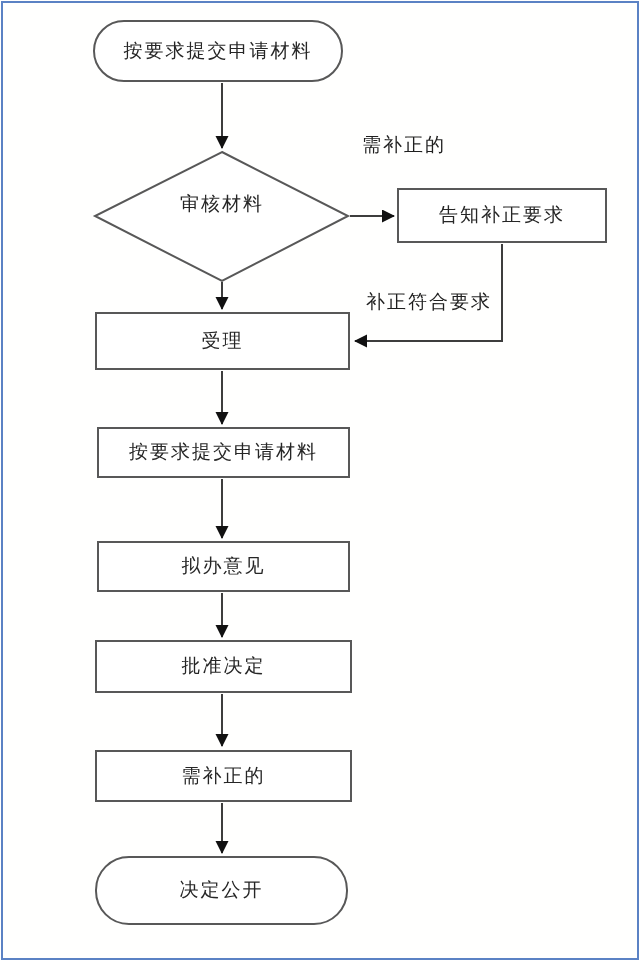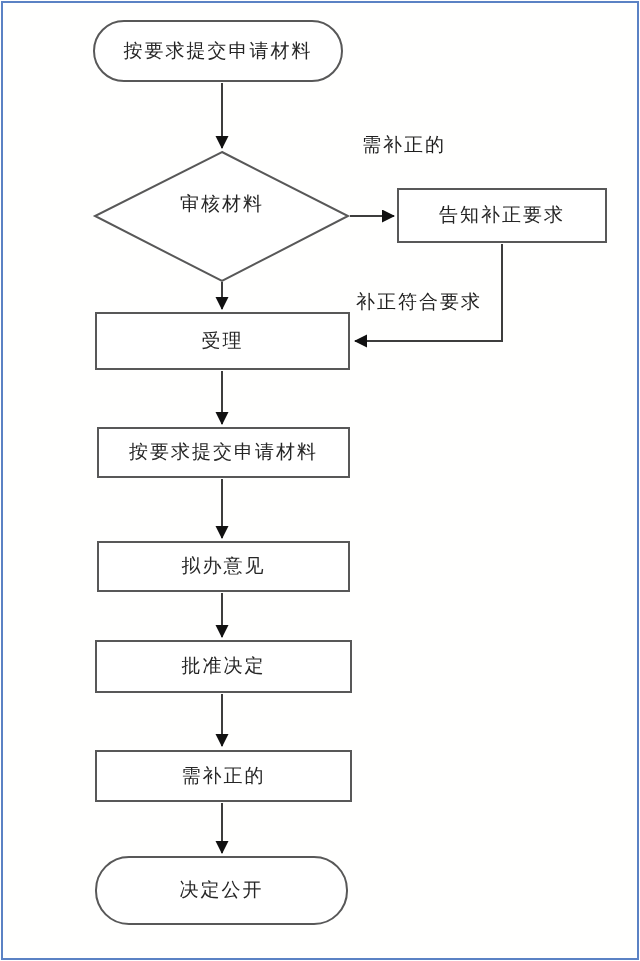--- a/index.html
+++ b/index.html
@@ -129,15 +129,15 @@
     <div class="node" style="left:95px; top:750px; width:257px; height:52px;">
       <span>需补正的</span>
     </div>
 
     <div class="node terminator" style="left:95px; top:856px; width:253px; height:69px;">
       <span>决定公开</span>
     </div>
 
     <div class="edge-label" style="left:362px; top:132px;font-family:Liberation Mono, monospace;">需补正的</div>
 
-    <div class="edge-label" style="left:356px; top:289px;">补正符合要求</div>
+    <div class="edge-label" style="left:366px; top:289px;">补正符合要求</div>
   </div>
 </div>
 
 </body></html>

